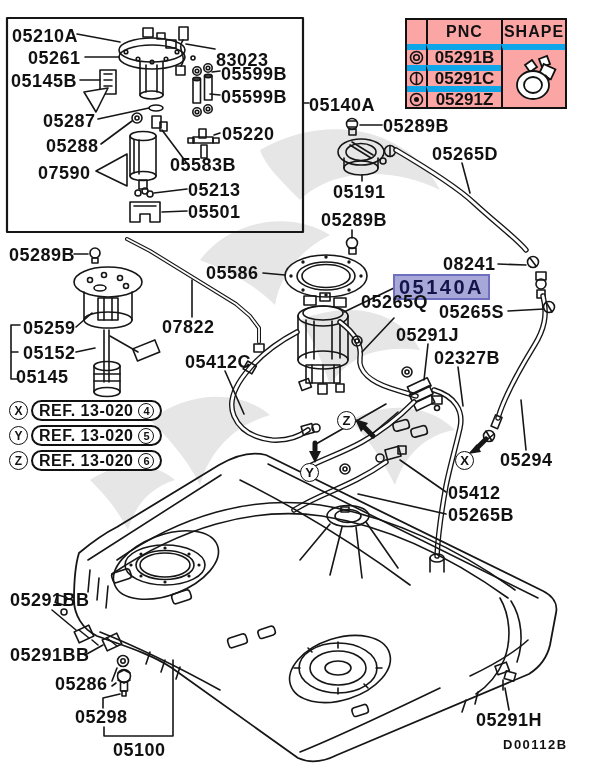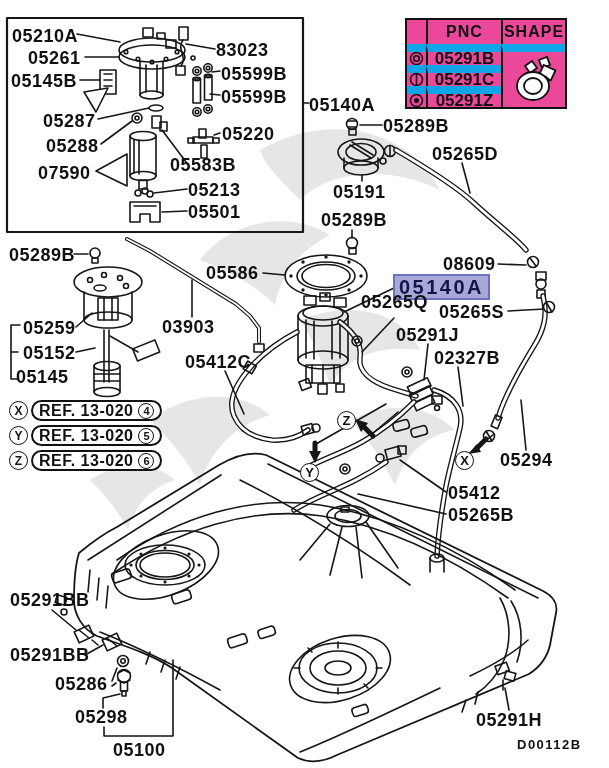--- a/index.html
+++ b/index.html
@@ -3,27 +3,27 @@
 <meta charset="utf-8">
 <style>
   html,body{margin:0;padding:0;background:#fff;}
   .stage{position:relative;width:609px;height:768px;background:#fff;overflow:hidden;
          font-family:"Liberation Sans",sans-serif;color:#111;}
   svg.art{position:absolute;left:0;top:0;}
   .callout{position:absolute;font-weight:bold;font-size:18px;letter-spacing:.5px;
            white-space:nowrap;line-height:20px;color:#111;}
   .callout.selected{background:#a8a8d8;border:2px solid #6f6fc0;color:#14144a;
            font-size:20px;letter-spacing:2.5px;padding:0 4px;line-height:22px;}
-  .code{position:absolute;font-weight:bold;font-size:13px;letter-spacing:1.5px;margin-left:14px;}
+  .code{position:absolute;font-weight:bold;font-size:13px;letter-spacing:1.5px;}
   
   .pnc-table{position:absolute;left:405px;top:18px;display:grid;
      grid-template-columns:19px 75px 64px;grid-template-rows:24px 21px 21px 21px;
-     border:2px solid #111;font-weight:bold;font-size:17px;background:#ec4899;}
+     border:2px solid #111;font-weight:bold;font-size:17px;background:#fca5a5;}
   .pt-cell{display:flex;align-items:center;justify-content:center;
-     border-left:2px solid #111;border-top:8px solid #0ea5e9;}
+     border-left:2px solid #111;border-top:6px solid #0ea5e9;}
   .pt-cell.c1{border-left:none;}
   .pt-cell.r1{border-top:none;}
   .pt-shape{grid-row:2/5;grid-column:3;}
   .pt-h{font-size:16px;letter-spacing:1px;}
   
   .ref-row{position:absolute;left:9px;display:flex;align-items:center;gap:3px;height:21px;}
   .circ-letter{width:19px;height:19px;border:1.8px solid #111;border-radius:50%;
      display:flex;align-items:center;justify-content:center;font-weight:bold;font-size:12px;
      box-sizing:border-box;background:#fff;}
   .ref-box{display:flex;align-items:center;gap:5px;border:2px solid #111;border-radius:11px;
@@ -396,45 +396,45 @@
     </g>
   </g>
 </svg>
 
 <div class="callout" style="left:12px;top:26px">05210A</div>
 <div class="callout" style="left:28px;top:48px">05261</div>
 <div class="callout" style="left:11px;top:71px">05145B</div>
 <div class="callout" style="left:43px;top:111px">05287</div>
 <div class="callout" style="left:46px;top:136px">05288</div>
 <div class="callout" style="left:38px;top:163px">07590</div>
-<div class="callout" style="left:216px;top:40px">83023</div>
+<div class="callout" style="left:216px;top:50px">83023</div>
 <div class="callout" style="left:221px;top:64px">05599B</div>
 <div class="callout" style="left:221px;top:87px">05599B</div>
 <div class="callout" style="left:222px;top:124px">05220</div>
 <div class="callout" style="left:170px;top:155px">05583B</div>
 <div class="callout" style="left:188px;top:180px">05213</div>
 <div class="callout" style="left:188px;top:202px">05501</div>
 
 <div class="callout" style="left:309px;top:95px">05140A</div>
 <div class="callout" style="left:383px;top:116px">05289B</div>
 <div class="callout" style="left:432px;top:144px">05265D</div>
 <div class="callout" style="left:333px;top:182px">05191</div>
 <div class="callout" style="left:321px;top:210px">05289B</div>
-<div class="callout" style="left:443px;top:254px">08609</div>
+<div class="callout" style="left:443px;top:254px">08241</div>
 <div class="callout selected" style="left: 393px; top: 274px; background: rgb(168, 168, 216); border-color: rgb(111, 111, 192); color: rgb(20, 20, 74);">05140A</div>
 <div class="callout" style="left:9px;top:245px">05289B</div>
 <div class="callout" style="left:206px;top:263px">05586</div>
 <div class="callout" style="left:361px;top:292px">05265Q</div>
 <div class="callout" style="left:439px;top:302px">05265S</div>
 <div class="callout" style="left:396px;top:325px">05291J</div>
 <div class="callout" style="left:434px;top:348px">02327B</div>
 <div class="callout" style="left:23px;top:318px">05259</div>
 <div class="callout" style="left:23px;top:343px">05152</div>
 <div class="callout" style="left:16px;top:367px">05145</div>
-<div class="callout" style="left:162px;top:317px">03903</div>
+<div class="callout" style="left:162px;top:317px">07822</div>
 <div class="callout" style="left:185px;top:352px">05412C</div>
 <div class="callout" style="left:500px;top:450px">05294</div>
 <div class="callout" style="left:448px;top:483px">05412</div>
 <div class="callout" style="left:448px;top:505px">05265B</div>
 <div class="callout" style="left:10px;top:590px">05291BB</div>
 <div class="callout" style="left:10px;top:645px">05291BB</div>
 <div class="callout" style="left:55px;top:674px">05286</div>
 <div class="callout" style="left:75px;top:707px">05298</div>
 <div class="callout" style="left:113px;top:740px">05100</div>
 <div class="callout" style="left:476px;top:710px">05291H</div>

